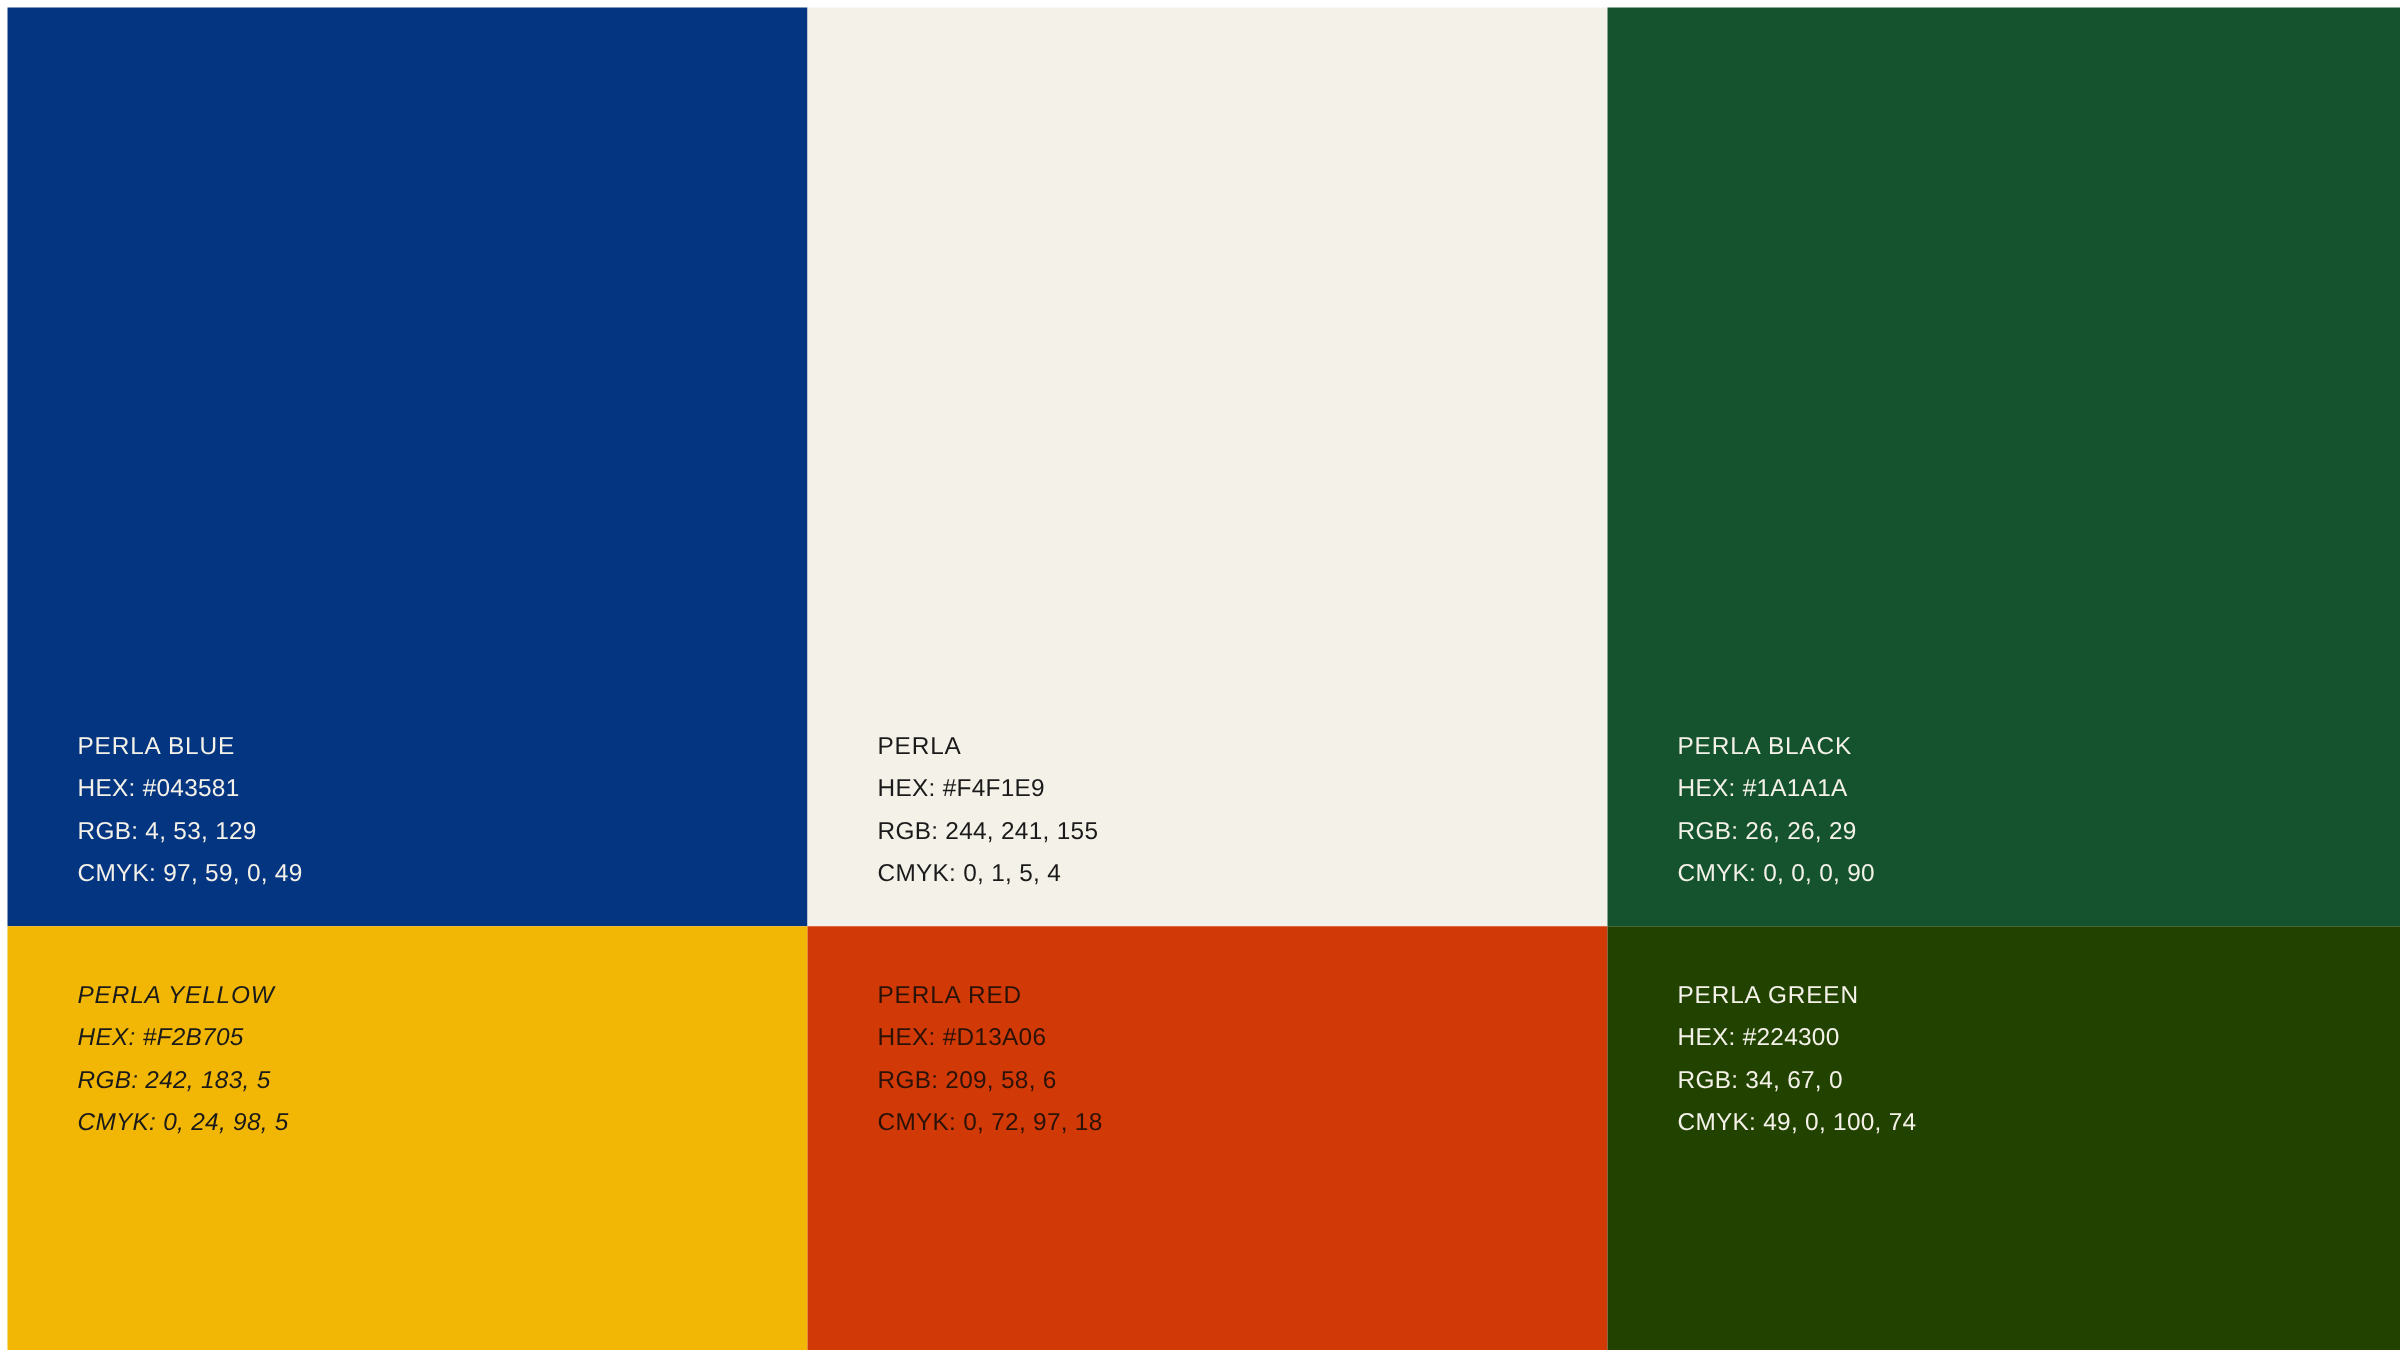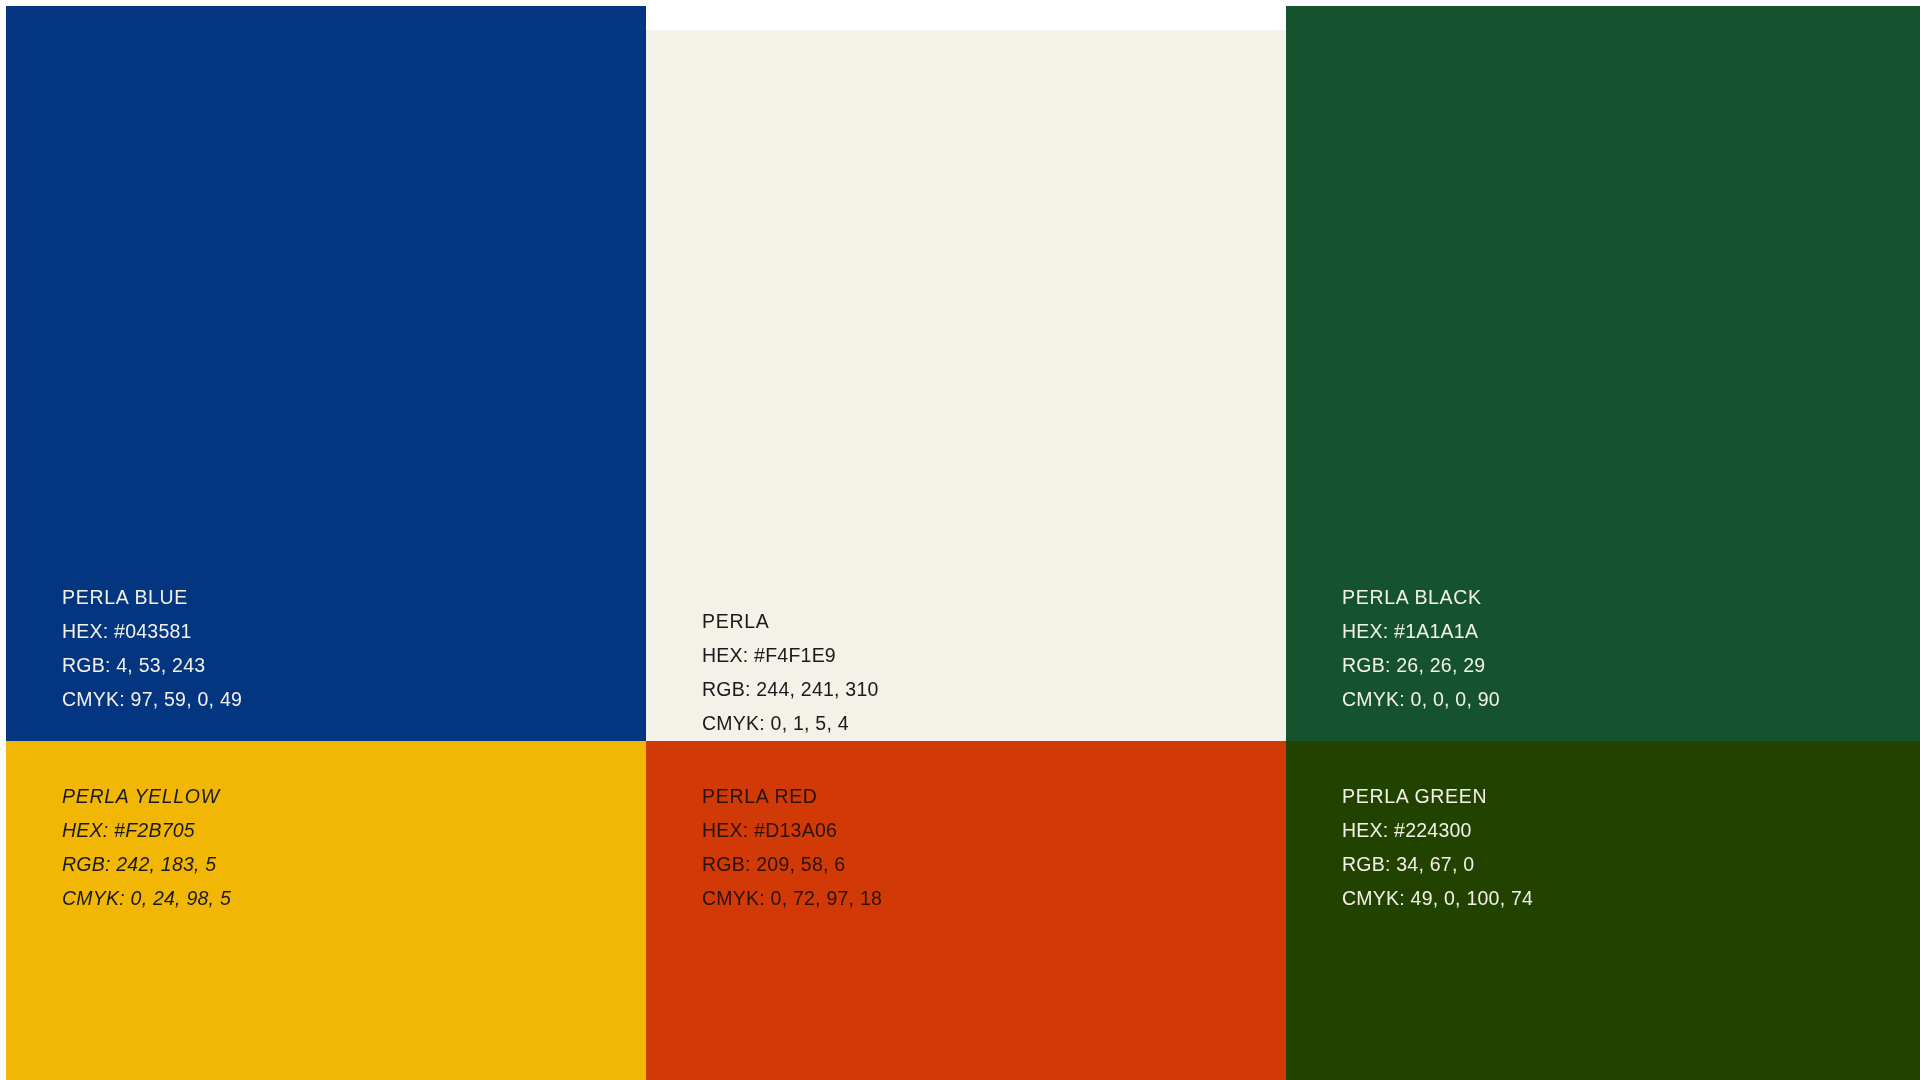--- a/index.html
+++ b/index.html
@@ -48,30 +48,30 @@
 </style>
 </head>
 <body>
 
 <div id="palette-grid">
 
   <div class="swatch row-top" style="background-color: rgb(4, 53, 129); color: rgb(244, 241, 233);">
     <div class="swatch-info">
       <div class="info-line name-line">PERLA BLUE</div>
       <div class="info-line">HEX: #043581</div>
-      <div class="info-line">RGB: 4, 53, 243</div>
+      <div class="info-line">RGB: 4, 53, 129</div>
       <div class="info-line">CMYK: 97, 59, 0, 49</div>
     </div>
   </div>
 
-  <div class="swatch row-top" style="background-color: rgb(244, 241, 233); color: rgb(26, 26, 26); margin-top: 24px;">
+  <div class="swatch row-top" style="background-color: rgb(244, 241, 233); color: rgb(26, 26, 26);">
     <div class="swatch-info">
       <div class="info-line name-line">PERLA</div>
       <div class="info-line">HEX: #F4F1E9</div>
-      <div class="info-line">RGB: 244, 241, 310</div>
+      <div class="info-line">RGB: 244, 241, 155</div>
       <div class="info-line">CMYK: 0, 1, 5, 4</div>
     </div>
   </div>
 
   <div class="swatch row-top" style="background-color: #14532d; color: rgb(244, 241, 233);">
     <div class="swatch-info">
       <div class="info-line name-line">PERLA BLACK</div>
       <div class="info-line">HEX: #1A1A1A</div>
       <div class="info-line">RGB: 26, 26, 29</div>
       <div class="info-line">CMYK: 0, 0, 0, 90</div>

